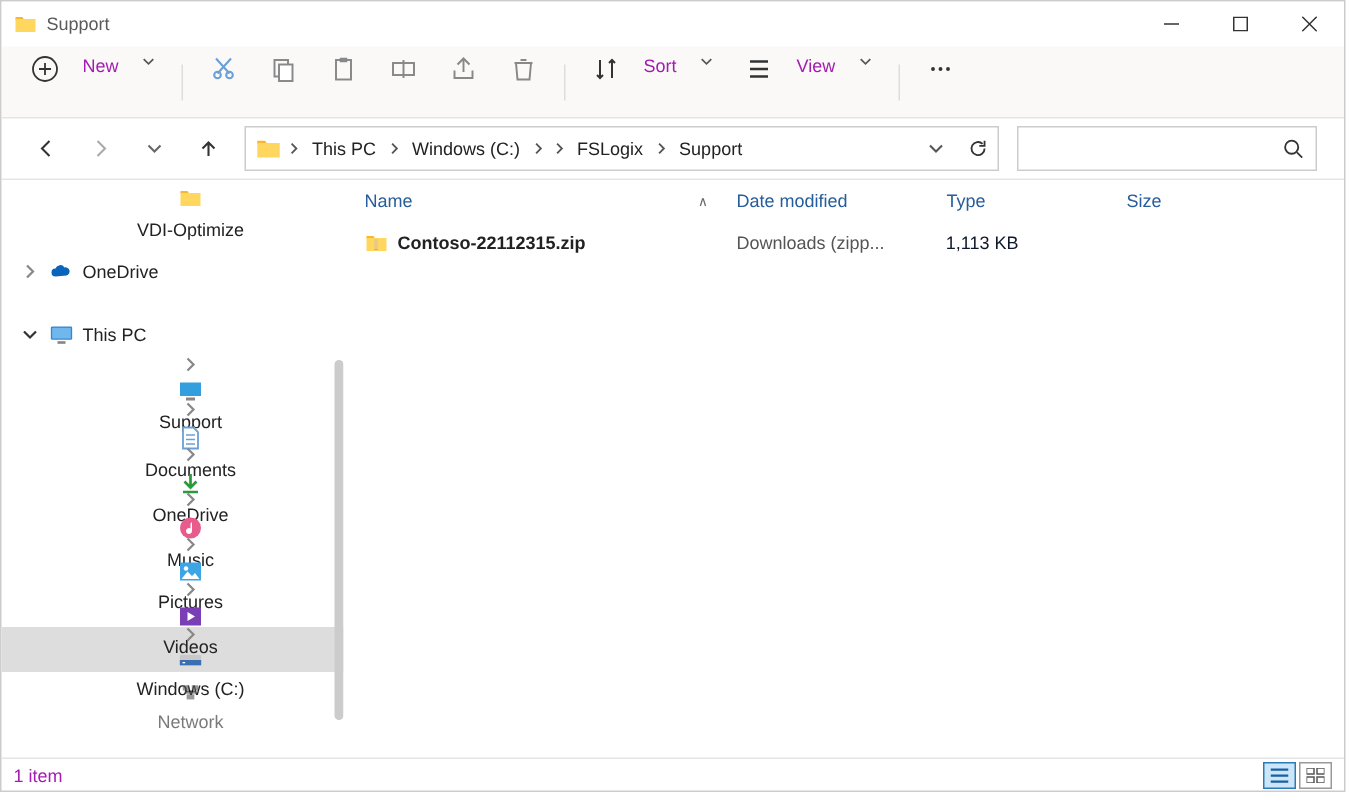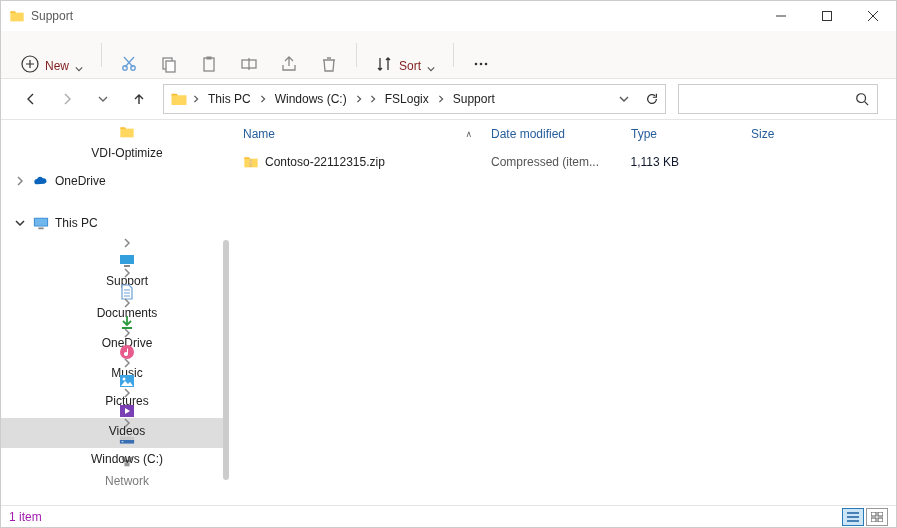--- a/index.html
+++ b/index.html
@@ -8,21 +8,21 @@
 
 .title-bar { height: 30px; background: #fff; display: flex; align-items: center; padding: 0 0 0 8px; }
 .title-bar .folder-ico { width: 16px; height: 16px; }
 .title-bar .title { margin-left: 6px; color: #5a5a5a; font-size: 12px; }
 .title-bar .spacer { flex: 1; }
 .win-btn { width: 46px; height: 30px; display: flex; align-items: center; justify-content: center; color: #333; }
 .win-btn svg { width: 10px; height: 10px; }
 
 
 .toolbar { height: 48px; border-bottom: 1px solid #e5e5e5; background: #faf9f8; display: flex; align-items: center; padding: 0 10px; gap: 2px; }
-.tb-btn { height: 36px; padding: 0 10px; display: flex; align-items: flex-end; gap: 6px; border-radius: 4px; color: #7f1d1d; }
+.tb-btn { height: 36px; padding: 0 10px; display: flex; align-items: flex-start; gap: 16px; border-radius: 4px; color: #a21caf; }
 .tb-icon { width: 18px; height: 18px; display: flex; align-items: center; justify-content: center; color: #333; }
 .tb-sep { width: 1px; height: 24px; background: #ddd; margin: 0 6px; }
 .chev { width: 8px; height: 8px; }
 
 
 .addr-row { height: 40px; display: flex; align-items: center; padding: 0 18px; gap: 12px; }
 .nav-btn { width: 24px; height: 24px; display: flex; align-items: center; justify-content: center; color: #666; border-radius: 4px; }
 .addr-box { flex: 1; height: 30px; border: 1px solid #ccc; display: flex; align-items: center; padding: 0 6px; gap: 2px; }
 .addr-box .folder-ico { width: 18px; height: 18px; }
 .crumb { padding: 0 4px; height: 100%; display: flex; align-items: center; }
@@ -45,21 +45,21 @@
 .col-headers { height: 28px; display: flex; align-items: center; padding-left: 14px; }
 .col { font-size: 12px; color: #265d9c; display: flex; align-items: center; gap: 4px; border-right: 1px solid transparent; }
 .col.name { width: 248px; }
 .col.date { width: 140px; }
 .col.type { width: 120px; }
 .col.size { width: 76px; }
 .sort-ind { font-size: 9px; color: #666; }
 
 .file-row { height: 28px; display: flex; align-items: center; padding-left: 14px; }
 .cell { font-size: 12px; color: #222; white-space: nowrap; overflow: hidden; text-overflow: ellipsis; }
-.cell.name { width: 248px; display: flex; align-items: center; gap: 6px; }
+.cell.name { width: 248px; display: flex; align-items: center; gap: 6px; font-weight: bold; }
 .cell.date { width: 140px; color: #555; }
 .cell.type { width: 120px; color: #555; }
 .cell.size { width: 76px; color: #0f172a; text-align: right; padding-right: 8px; }
 .zip-ico { width: 16px; height: 16px; }
 
 
 .status-bar { height: 22px; border-top: 1px solid #e5e5e5; display: flex; align-items: center; padding: 0 8px; font-size: 12px; color: #a21caf; }
 .status-bar .spacer { flex: 1; }
 .view-toggle { width: 22px; height: 18px; border: 1px solid #999; display: flex; align-items: center; justify-content: center; margin-left: 2px; }
 .view-toggle.active { background: #cde6f7; border-color: #2a7ab8; }
@@ -157,20 +157,31 @@
       </span>
     </div>
   <div class="tb-sep"></div>
   <div class="tb-btn">
     <span class="tb-icon">
         <svg viewBox="0 0 18 18">
           <path d="M5 3v12M3 13l2 2 2-2M13 15V3M11 5l2-2 2 2" fill="none" stroke="#333" stroke-width="1.3"></path>
         </svg>
       </span>
     <span>Sort</span>
+    <svg class="chev" viewBox="0 0 10 10">
+        <path d="M1 3l4 4 4-4" fill="none" stroke="#555" stroke-width="1.4"></path>
+      </svg>
+  </div>
+  <div class="tb-btn">
+    <span class="tb-icon">
+        <svg viewBox="0 0 18 18">
+          <path d="M3 4h12M3 9h12M3 14h12" stroke="#333" stroke-width="1.6"></path>
+        </svg>
+      </span>
+    <span>View</span>
     <svg class="chev" viewBox="0 0 10 10">
         <path d="M1 3l4 4 4-4" fill="none" stroke="#555" stroke-width="1.4"></path>
       </svg>
   </div>
   <div class="tb-sep"></div>
   <div class="tb-btn">
       <span class="tb-icon">
         <svg viewBox="0 0 18 18">
           <circle cx="4" cy="9" r="1.3" fill="#333"></circle>
           <circle cx="9" cy="9" r="1.3" fill="#333"></circle>
@@ -428,21 +439,21 @@
     <div class="file-row">
       <div class="cell name">
         <svg class="zip-ico" viewBox="0 0 24 24">
             <path class="folder-svg-tab" d="M2 5h7l2 3h-9z"></path>
             <path class="folder-svg-body" d="M2 7h20v13H2z"></path>
             <rect x="10" y="8" width="3" height="11" fill="#d9a642"></rect>
             <path d="M10 9h3M10 11h3M10 13h3M10 15h3M10 17h3" stroke="#fff" stroke-width="0.8"></path>
           </svg>
         <span>Contoso-22112315.zip</span>
       </div>
-      <div class="cell type">Compressed (item...</div>
+      <div class="cell type">Downloads (zipp...</div>
       <div class="cell size">1,113 KB</div>
     </div>
   </div>
 </div>
 
 <div class="status-bar">
   <span>1 item</span>
   <span class="spacer"></span>
   <div class="view-toggle active">
       <svg width="12" height="10" viewBox="0 0 12 10">

